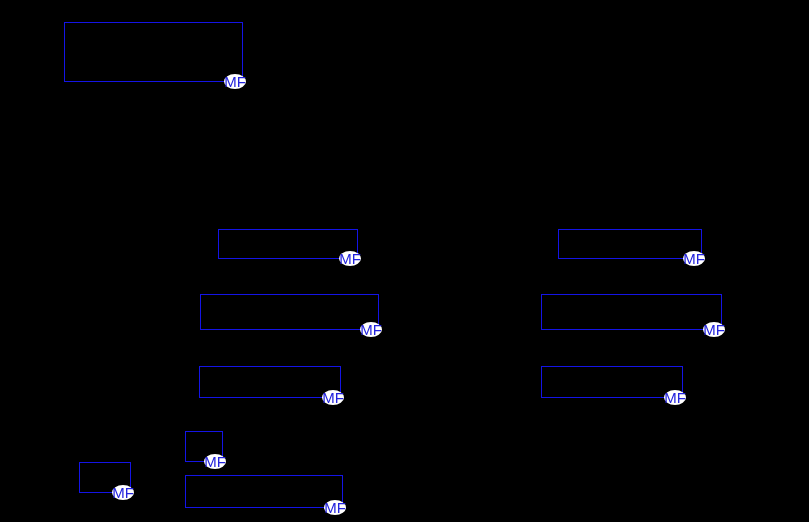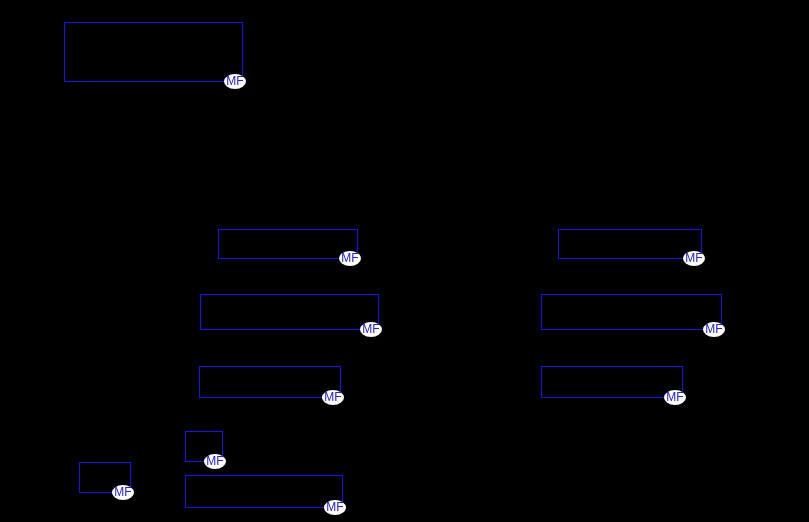--- a/index.html
+++ b/index.html
@@ -41,21 +41,21 @@
     height: 15px;
     border-radius: 50%;
     background: #ffffff;
     display: flex;
     align-items: center;
     justify-content: center;
     pointer-events: auto;
   }
   .mf-badge .mf-text {
     color: #2222dd;
-    font-size: 12px;
+    font-size: 15px;
     font-weight: normal;
     letter-spacing: 0px;
     line-height: 9px;
     font-family: "Liberation Sans", sans-serif;
   }
 </style>
 </head>
 <body>
 
 <div id="canvas" style="width: 809px; height: 522px; background: rgb(0, 0, 0);">

